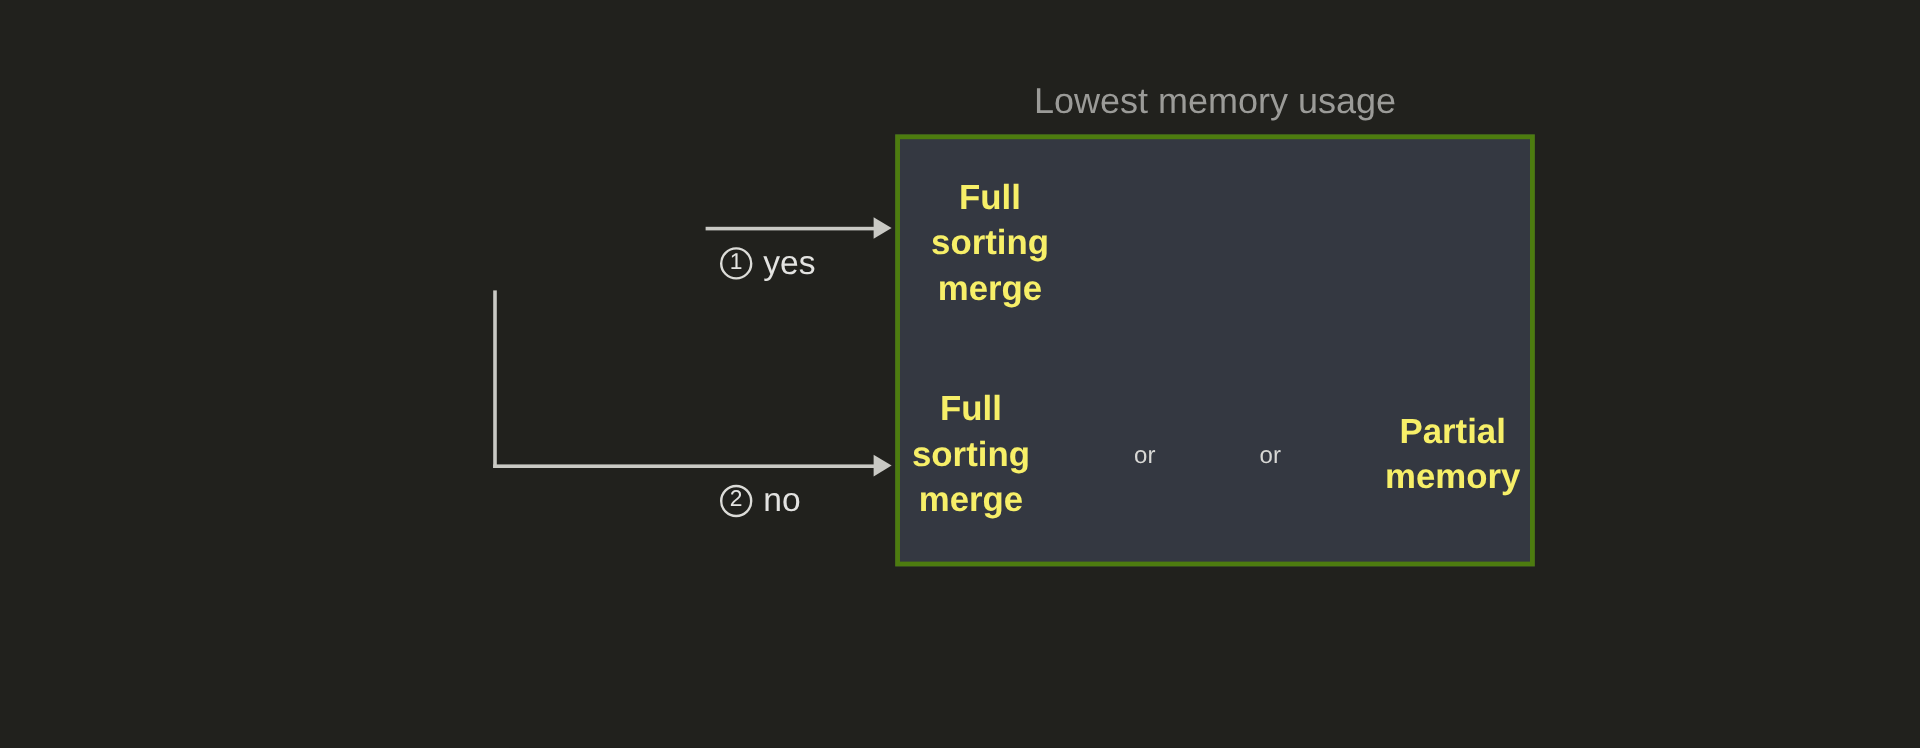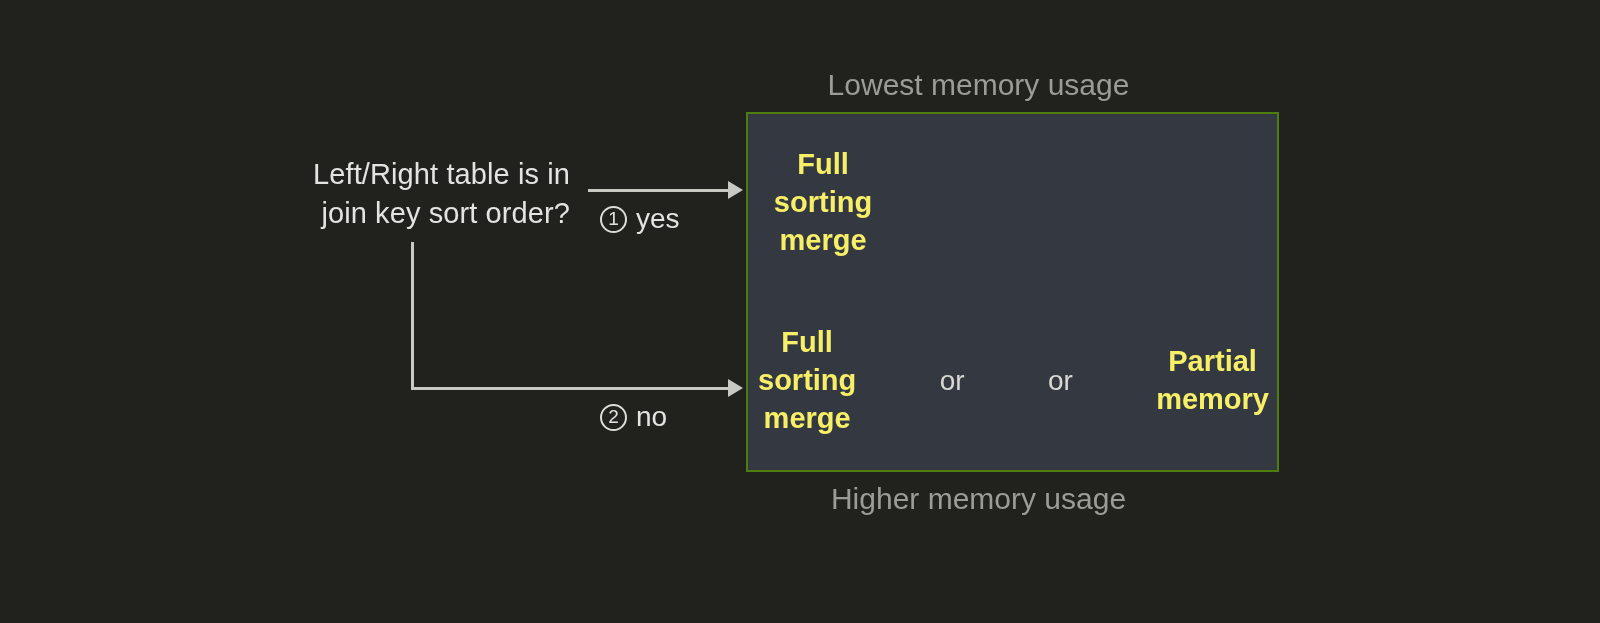--- a/index.html
+++ b/index.html
@@ -92,40 +92,40 @@
     font-size: 19px;
     line-height: 1;
     color: #e3e3e1;
     box-sizing: border-box;
     padding-bottom: 1px;
   }
 
   
   .memory-caption {
     position: absolute;
-    left: 712px;
+    left: 746px;
     width: 533px;
     text-align: center;
     color: #9b9b98;
     font-size: 30px;
     font-weight: 400;
     white-space: nowrap;
   }
   #caption-top { top: 68px; }
   #caption-bottom { top: 482px; }
 
   
   #options-box {
     position: absolute;
     left: 746px;
     top: 112px;
     width: 533px;
     height: 360px;
     background: #343841;
-    border: 2px solid #4d7c0f;
+    border: 4px solid #4d7c0f;
     box-sizing: border-box;
   }
 
   .option-row {
     position: absolute;
     left: 0;
     width: 100%;
     display: flex;
     align-items: center;
     box-sizing: border-box;
@@ -153,51 +153,48 @@
   }
   #row-sorted .option-term {
     text-align: center;
     width: 130px;
   }
   #row-unsorted .option-term { width: auto; }
 
   .or-sep {
     color: #d8d8d5;
     font-weight: 400;
-    font-size: 28px;
+    font-size: 20px;
     white-space: nowrap;
   }
 </style>
 </head>
 <body>
 
 <div id="stage">
 
-  <div id="decision-label">Left/Right table is in
-join key sort order?</div>
 
   <div class="conn-line" id="branch1-line"></div>
   <div class="arrow-head" id="branch1-arrow"></div>
 
   <div class="conn-line" id="branch2-vline"></div>
   <div class="conn-line" id="branch2-hline"></div>
   <div class="arrow-head" id="branch2-arrow"></div>
 
   <div class="branch-caption" id="branch1-caption">
     <span class="circled-num">1</span>
     <span>yes</span>
   </div>
 
   <div class="branch-caption" id="branch2-caption">
     <span class="circled-num">2</span>
     <span>no</span>
   </div>
 
   <div class="memory-caption" id="caption-top">Lowest memory usage</div>
-  <div class="memory-caption" id="caption-bottom">Higher memory usage</div>
 
   <div id="options-box">
 
     <div class="option-row" id="row-sorted">
       <span class="option-term">Full
 sorting
 merge</span>
     </div>
 
     <div class="option-row" id="row-unsorted">

